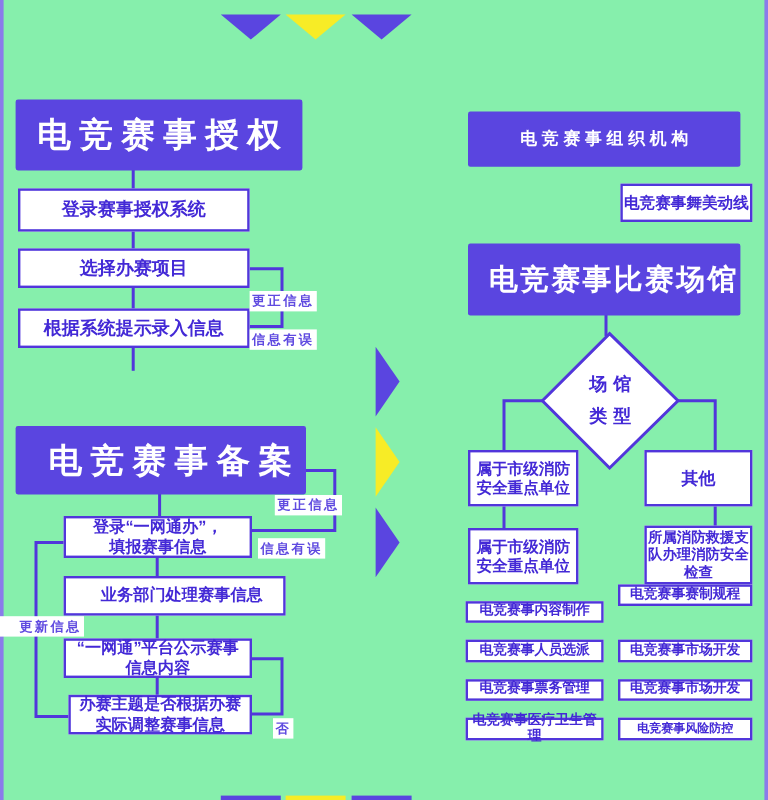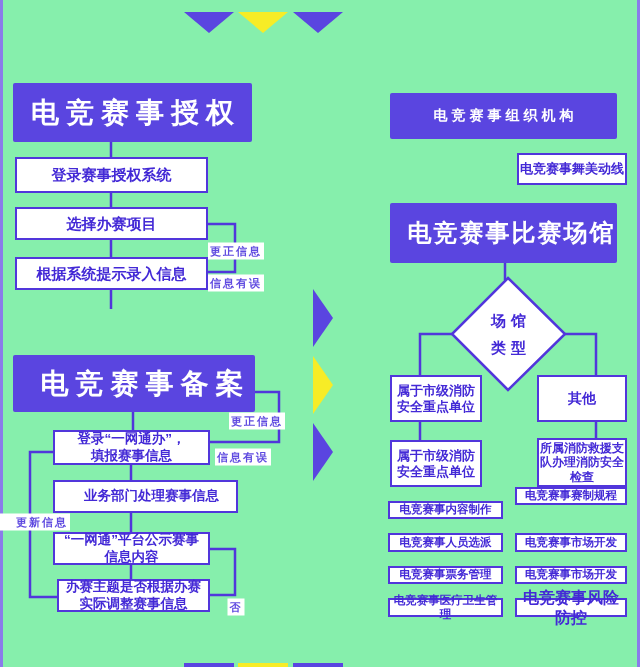--- a/index.html
+++ b/index.html
@@ -123,15 +123,15 @@
 队办理消防安全
 检查</div>
 
   <div class="fbox" style="left:388px;top:501px;width:115px;height:18px;font-size:11.5px;text-align:right;">电竞赛事内容制作</div>
   <div class="fbox" style="left:515px;top:487px;width:112px;height:18px;font-size:11.5px;">电竞赛事赛制规程</div>
   <div class="fbox" style="left:388px;top:533px;width:115px;height:19px;font-size:11.5px;">电竞赛事人员选派</div>
   <div class="fbox" style="left:515px;top:533px;width:112px;height:19px;font-size:11.5px;">电竞赛事市场开发</div>
   <div class="fbox" style="left:388px;top:566px;width:115px;height:18px;font-size:11.5px;text-align:center;">电竞赛事票务管理</div>
   <div class="fbox" style="left:515px;top:566px;width:112px;height:18px;font-size:11.5px;">电竞赛事市场开发</div>
   <div class="fbox" style="left:388px;top:598px;width:115px;height:19px;font-size:11.5px;">电竞赛事医疗卫生管理</div>
-  <div class="fbox" style="left:515px;top:598px;width:112px;height:19px;font-size:16px;">电竞赛事风险防控</div>
+  <div class="fbox" style="left:515px;top:598px;width:112px;height:19px;font-size:10px;">电竞赛事风险防控</div>
 
 </div>
 
 </body></html>

